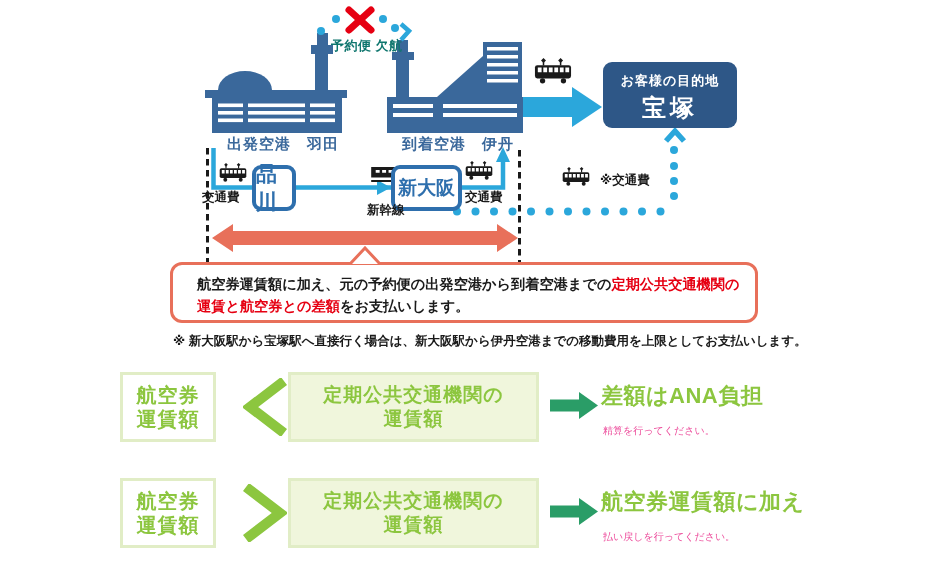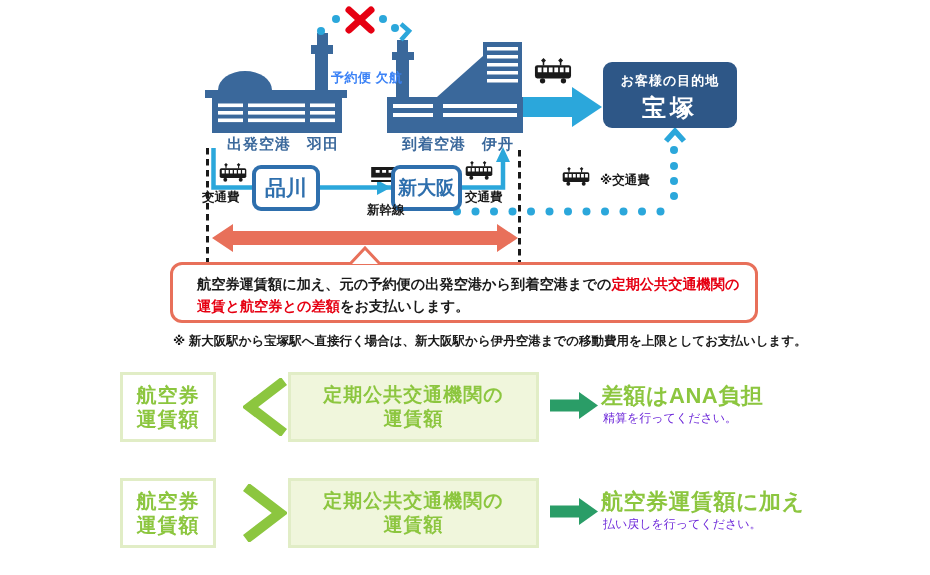--- a/index.html
+++ b/index.html
@@ -3,34 +3,34 @@
 <meta charset="utf-8">
 <style>
   html,body{margin:0;padding:0;background:#fff;}
   #stage{
     position:relative;width:930px;height:575px;background:#ffffff;overflow:hidden;
     font-family:"Liberation Sans","DejaVu Sans",sans-serif;
   }
   .abs{position:absolute;}
   svg{display:block;}
   
-  .cancel-label{left:331px;top:37px;font-size:13px;font-weight:700;color:#3b82f6;letter-spacing:.5px;margin-top:32px;}
+  .cancel-label{left:331px;top:37px;font-size:13px;font-weight:700;color:#0f766e;letter-spacing:.5px;}
   .airport-label{font-size:15px;font-weight:800;color:#3A689B;letter-spacing:1px;white-space:pre;}
   .dep-label{left:227px;top:135px;}
   .arr-label{left:402px;top:135px;}
   .small-black{font-size:12.5px;font-weight:700;color:#1a1a1a;white-space:nowrap;}
   .fare-left{left:202px;top:189px;}
   .fare-right{left:465px;top:189px;}
   .rail-label{left:367px;top:189px;margin-top:13px;}
   .fare-extra{left:600px;top:172px;}
   .station-box{
     background:#fff;border:4px solid #2E6FAD;border-radius:9px;color:#2E6FAD;
     display:flex;align-items:center;justify-content:center;font-weight:800;box-sizing:border-box;
   }
-  .station-from{left:252px;top:165px;width:68px;height:46px;font-size:21px;}
+  .station-from{left:252px;top:165px;width:44px;height:46px;font-size:21px;}
   .station-to{left:391px;top:165px;width:71px;height:46px;font-size:19px;}
   .dest-box{
     left:603px;top:62px;width:134px;height:66px;background:#2E5787;border-radius:9px;
     color:#fff;text-align:center;box-sizing:border-box;padding-top:10px;
   }
   .dest-caption{font-size:13px;font-weight:700;letter-spacing:1px;}
   .dest-name{font-size:24px;font-weight:800;letter-spacing:4px;margin-top:2px;}
   
   .bubble{
     left:170px;top:262px;width:588px;height:61px;background:#fff;border:3px solid #E8705A;
@@ -48,21 +48,21 @@
     color:#8CC63F;font-size:20px;font-weight:800;line-height:1.2;letter-spacing:1px;
   }
   .transit-box{
     left:288px;top:0;width:251px;height:70px;background:#F0F6DC;border:3px solid #E1EDC6;
     box-sizing:border-box;display:flex;flex-direction:column;align-items:center;justify-content:center;
     color:#8CC63F;font-size:19px;font-weight:800;line-height:1.25;letter-spacing:1px;
   }
   .op-svg{left:243px;top:6px;}
   .res-arrow{left:550px;top:20px;}
   .res-heading{left:601px;top:9px;font-size:22px;font-weight:800;color:#8CC63F;letter-spacing:.5px;white-space:nowrap;}
-  .res-sub{left:603px;top:38px;font-size:12px;font-weight:500;color:#6d28d9;white-space:nowrap;}
+  .res-sub{left:603px;top:52px;font-size:10px;font-weight:500;color:#ec4899;white-space:nowrap;}
 </style>
 </head>
 <body>
 
 <div id="stage">
 
   <svg class="abs" style="left:0;top:0" width="930" height="360" viewBox="0 0 930 360">
     <defs>
       <symbol id="train" viewBox="0 0 40 28">
         <path d="M10,0 l2.6,2.6 l-2.6,2.6 l-2.6,-2.6 Z M28,0 l2.6,2.6 l-2.6,2.6 l-2.6,-2.6 Z" fill="#1a1a1a"></path>

